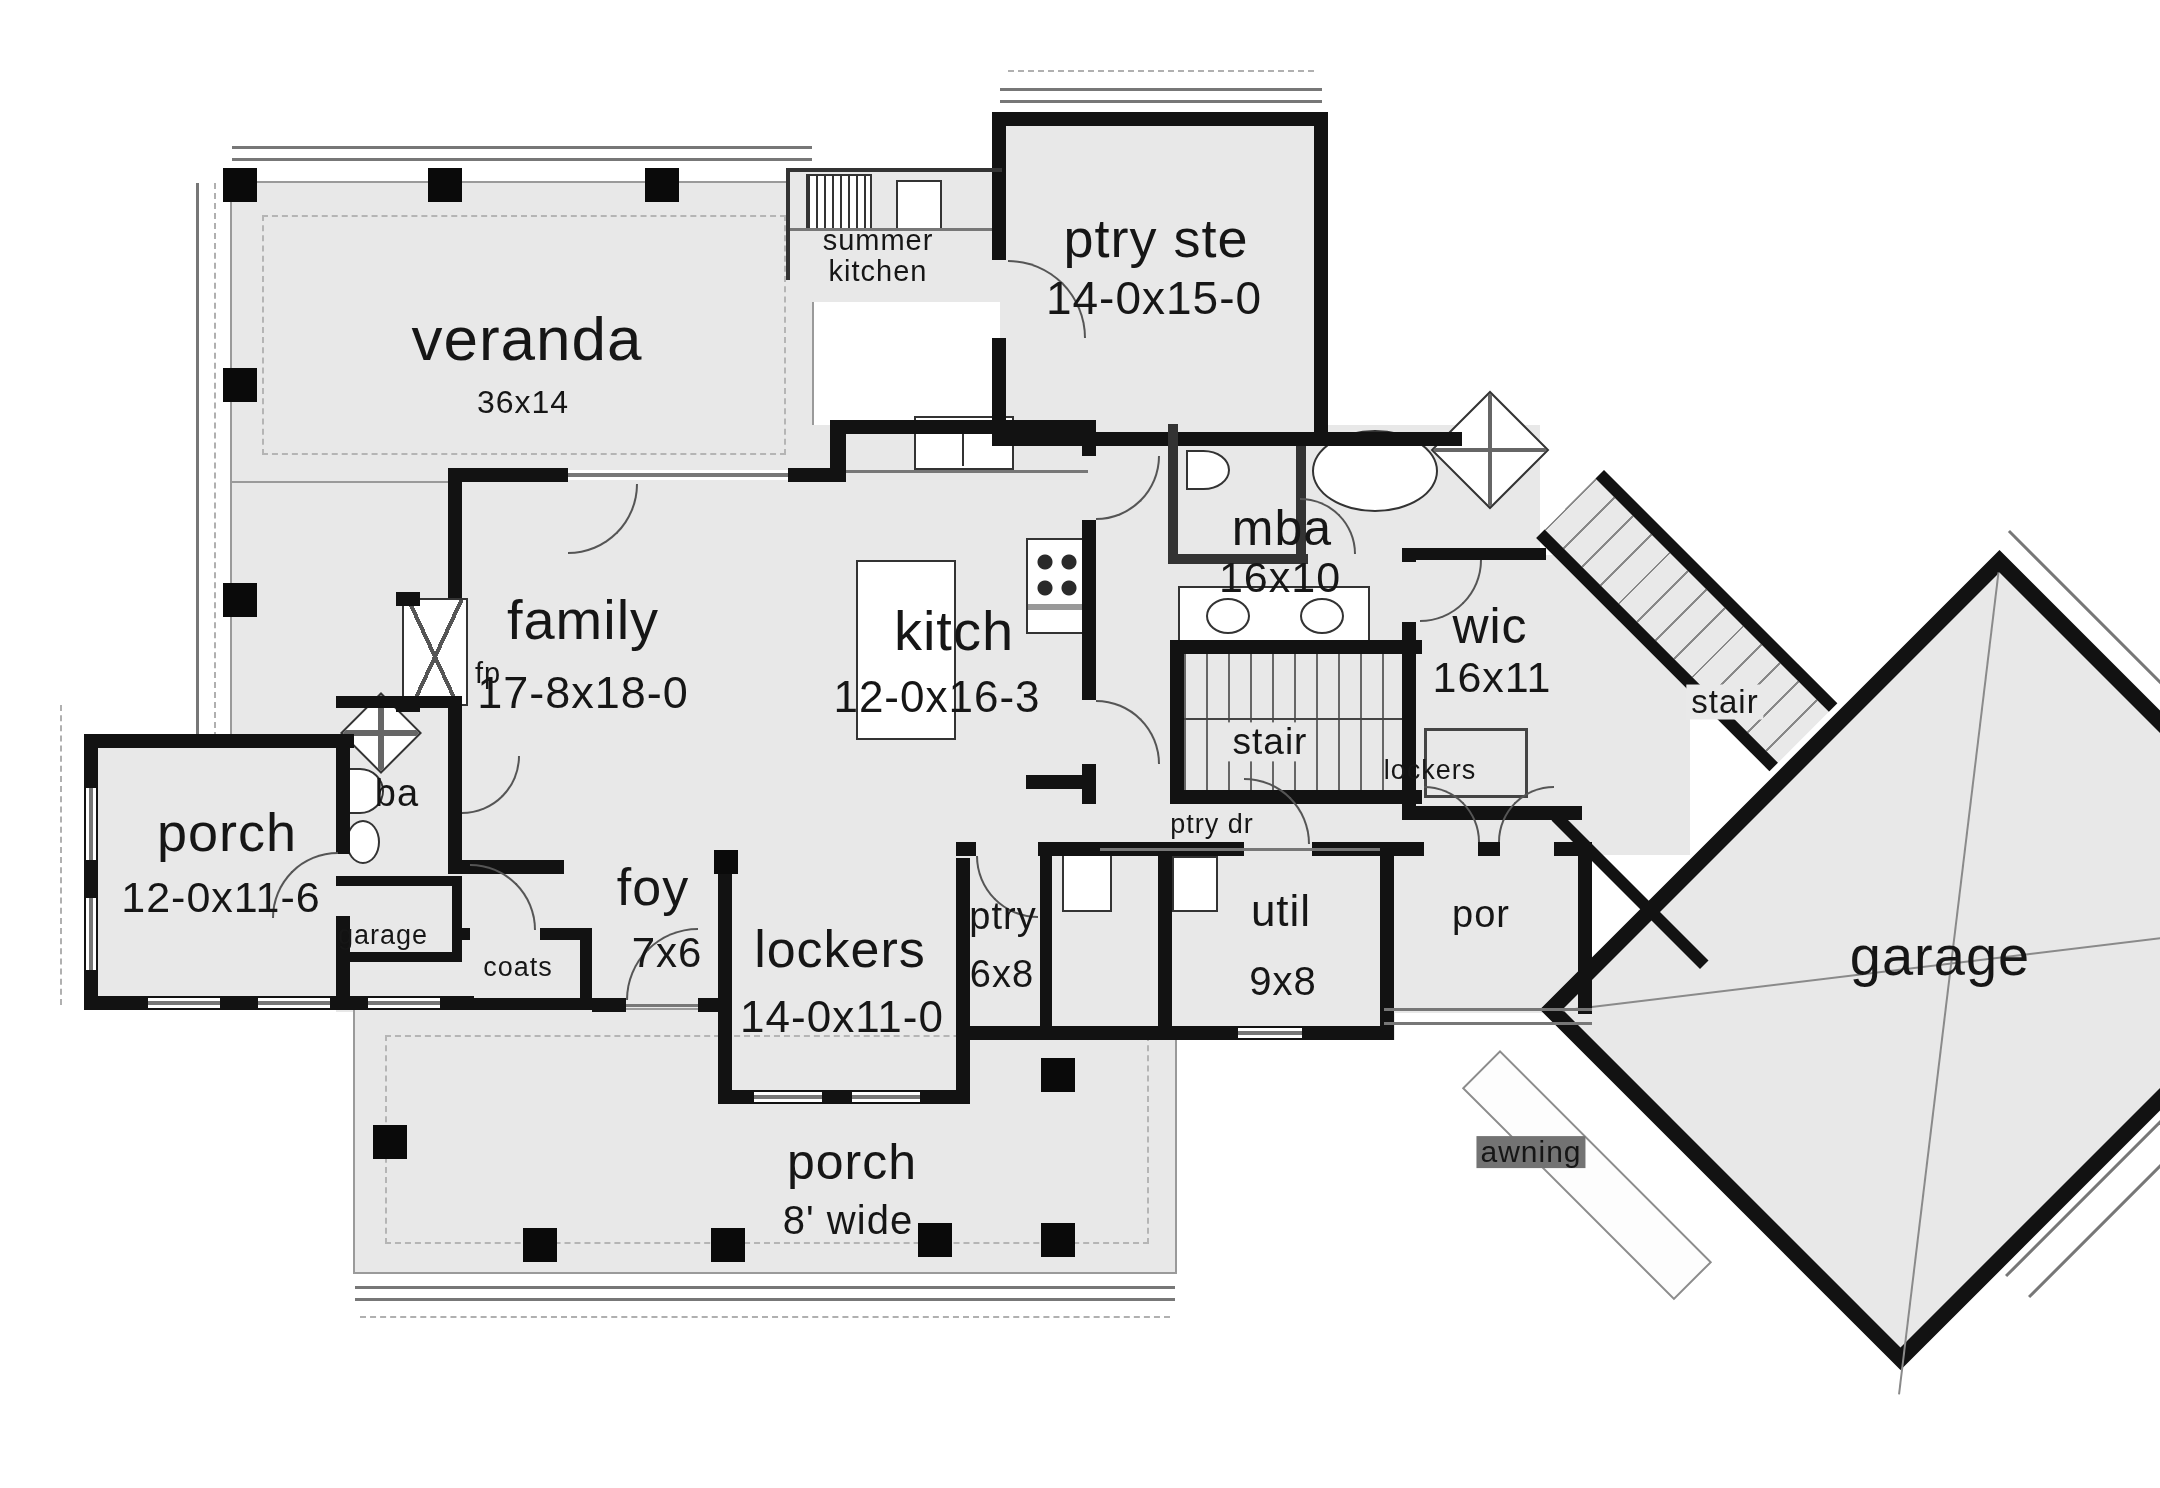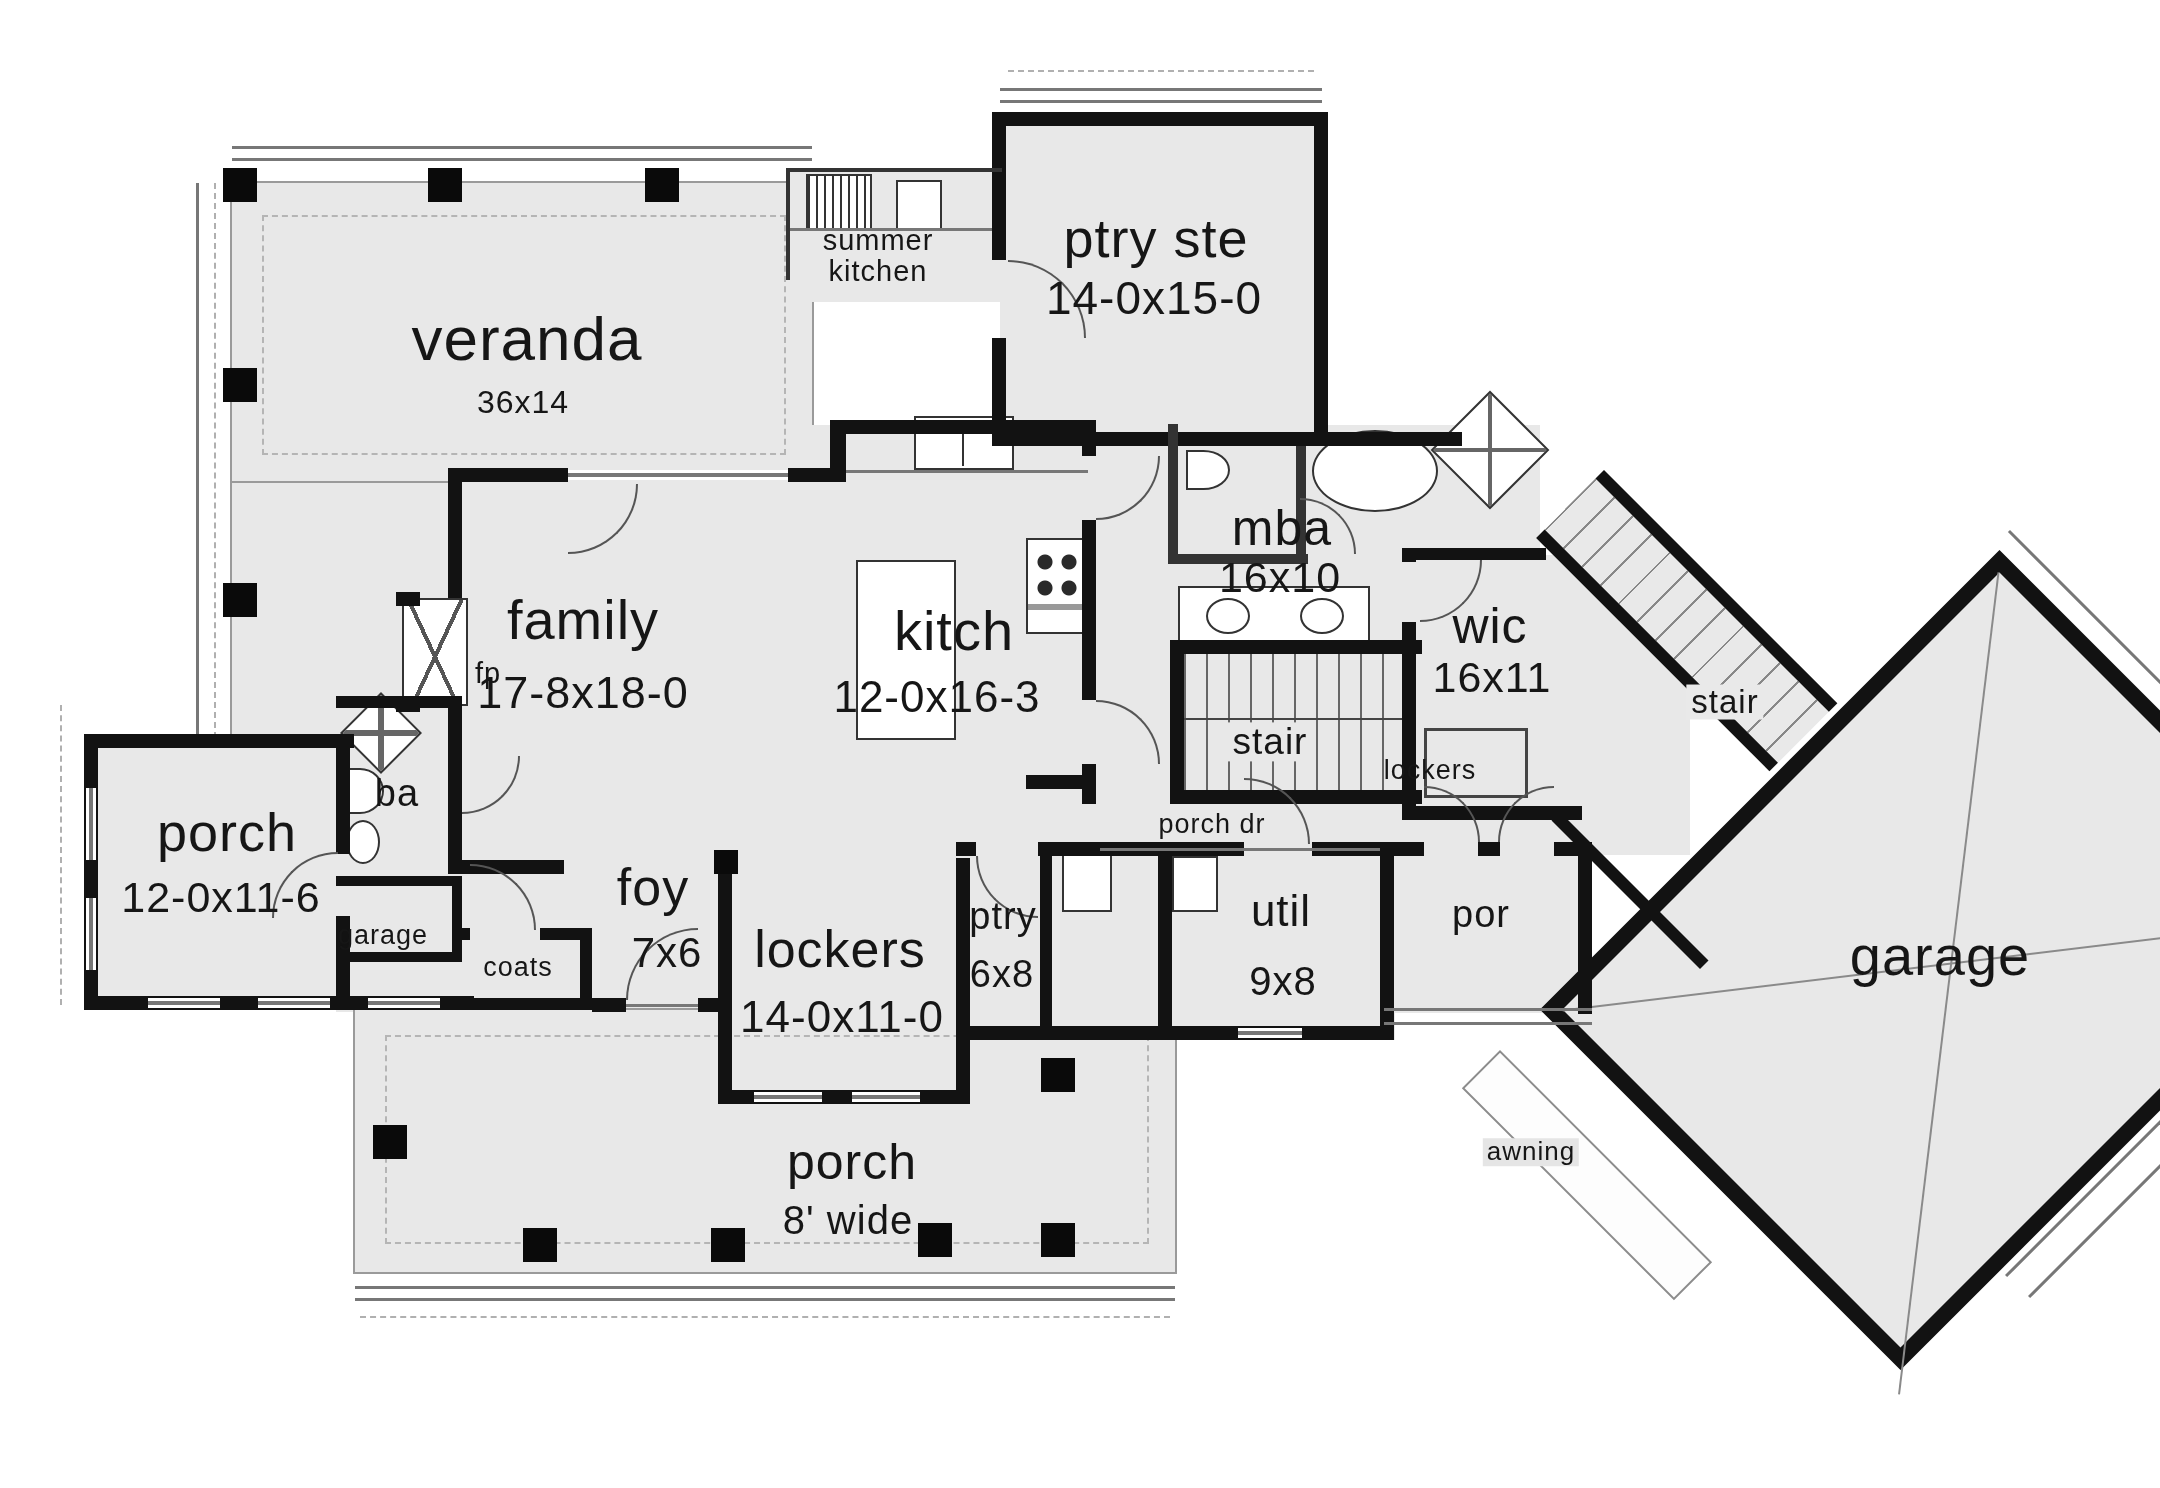--- a/index.html
+++ b/index.html
@@ -230,33 +230,33 @@
   <div class="lbl" style="left:954px;top:631px;font-size:56px">kitch</div>
   <div class="lbl" style="left:937px;top:697px;font-size:44px">12-0x16-3</div>
   <div class="lbl" style="left:488px;top:673px;font-size:29px">fp</div>
   <div class="lbl" style="left:397px;top:793px;font-size:38px">ba</div>
   <div class="lbl" style="left:1282px;top:528px;font-size:50px">mba</div>
   <div class="lbl" style="left:1280px;top:578px;font-size:43px">16x10</div>
   <div class="lbl" style="left:1490px;top:626px;font-size:50px">wic</div>
   <div class="lbl" style="left:1492px;top:678px;font-size:43px">16x11</div>
   <div class="lbl" style="left:1270px;top:742px;font-size:37px;background:#e8e8e8;padding:0 6px">stair</div>
   <div class="lbl" style="left:1430px;top:770px;font-size:27px">lockers</div>
-  <div class="lbl" style="left:1212px;top:824px;font-size:27px">porch dr</div>
+  <div class="lbl" style="left:1212px;top:824px;font-size:27px">ptry dr</div>
   <div class="lbl" style="left:227px;top:833px;font-size:54px">porch</div>
   <div class="lbl" style="left:221px;top:898px;font-size:43px">12-0x11-6</div>
   <div class="lbl" style="left:383px;top:935px;font-size:27px">garage</div>
   <div class="lbl" style="left:518px;top:967px;font-size:27px">coats</div>
   <div class="lbl" style="left:653px;top:888px;font-size:52px">foy</div>
   <div class="lbl" style="left:667px;top:953px;font-size:42px">7x6</div>
   <div class="lbl" style="left:840px;top:950px;font-size:52px">lockers</div>
   <div class="lbl" style="left:842px;top:1017px;font-size:44px">14-0x11-0</div>
   <div class="lbl" style="left:1003px;top:916px;font-size:38px">ptry</div>
   <div class="lbl" style="left:1002px;top:974px;font-size:38px">6x8</div>
   <div class="lbl" style="left:1281px;top:911px;font-size:44px">util</div>
   <div class="lbl" style="left:1283px;top:981px;font-size:40px">9x8</div>
   <div class="lbl" style="left:1481px;top:914px;font-size:38px">por</div>
   <div class="lbl" style="left:852px;top:1162px;font-size:50px">porch</div>
   <div class="lbl" style="left:848px;top:1220px;font-size:40px">8' wide</div>
   <div class="lbl" style="left:1940px;top:956px;font-size:56px">garage</div>
-  <div class="lbl" style="left:1531px;top:1152px;font-size:26px;background:#e5e5e5;padding:0 4px">awning</div>
+  <div class="lbl" style="left:1531px;top:1152px;font-size:30px;background:#737373;padding:0 4px">awning</div>
   <div class="lbl" style="left:1725px;top:702px;font-size:33px;background:#e9e9e9;padding:0 5px">stair</div>
 
 </div>
 
 </body></html>

